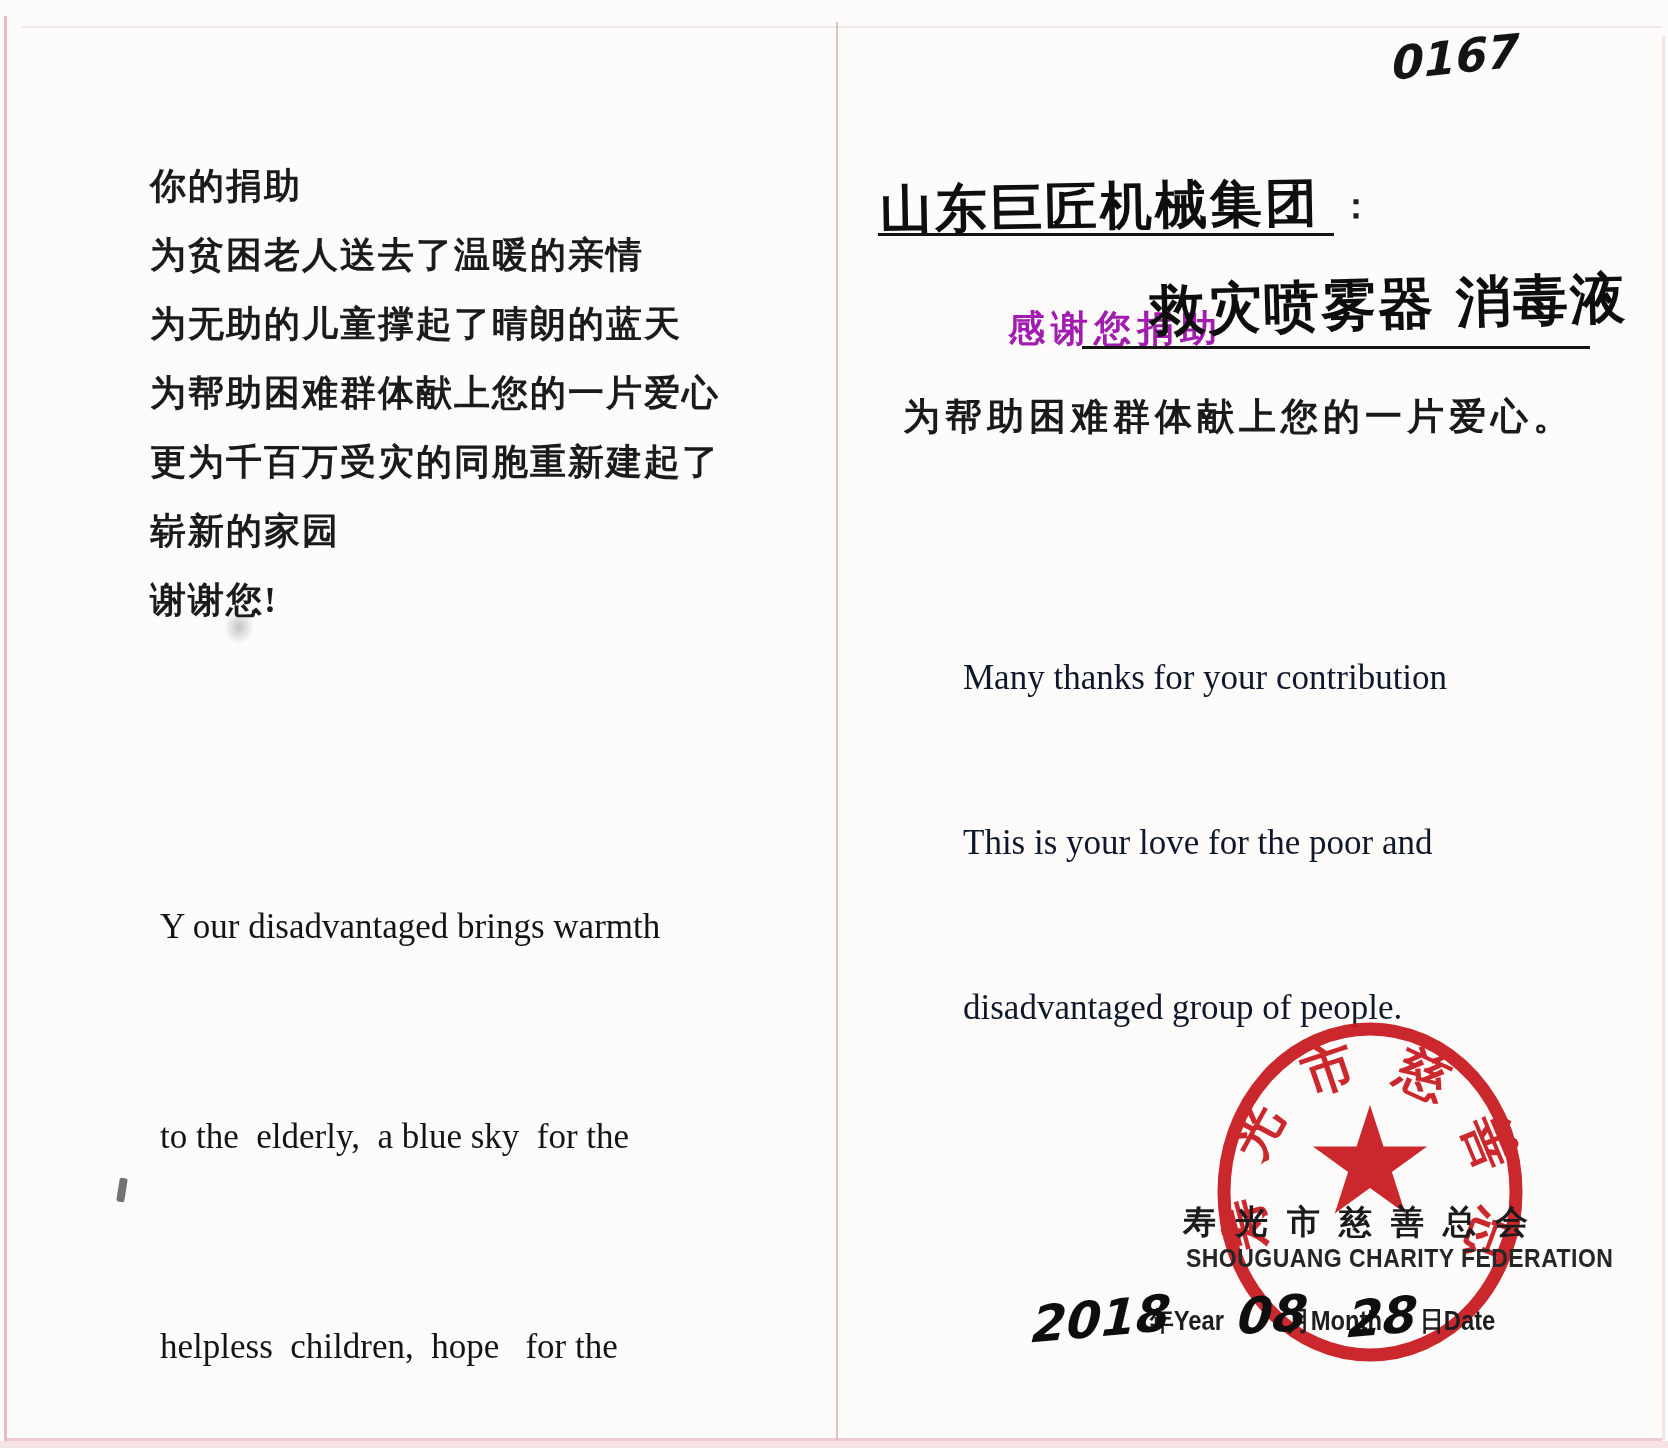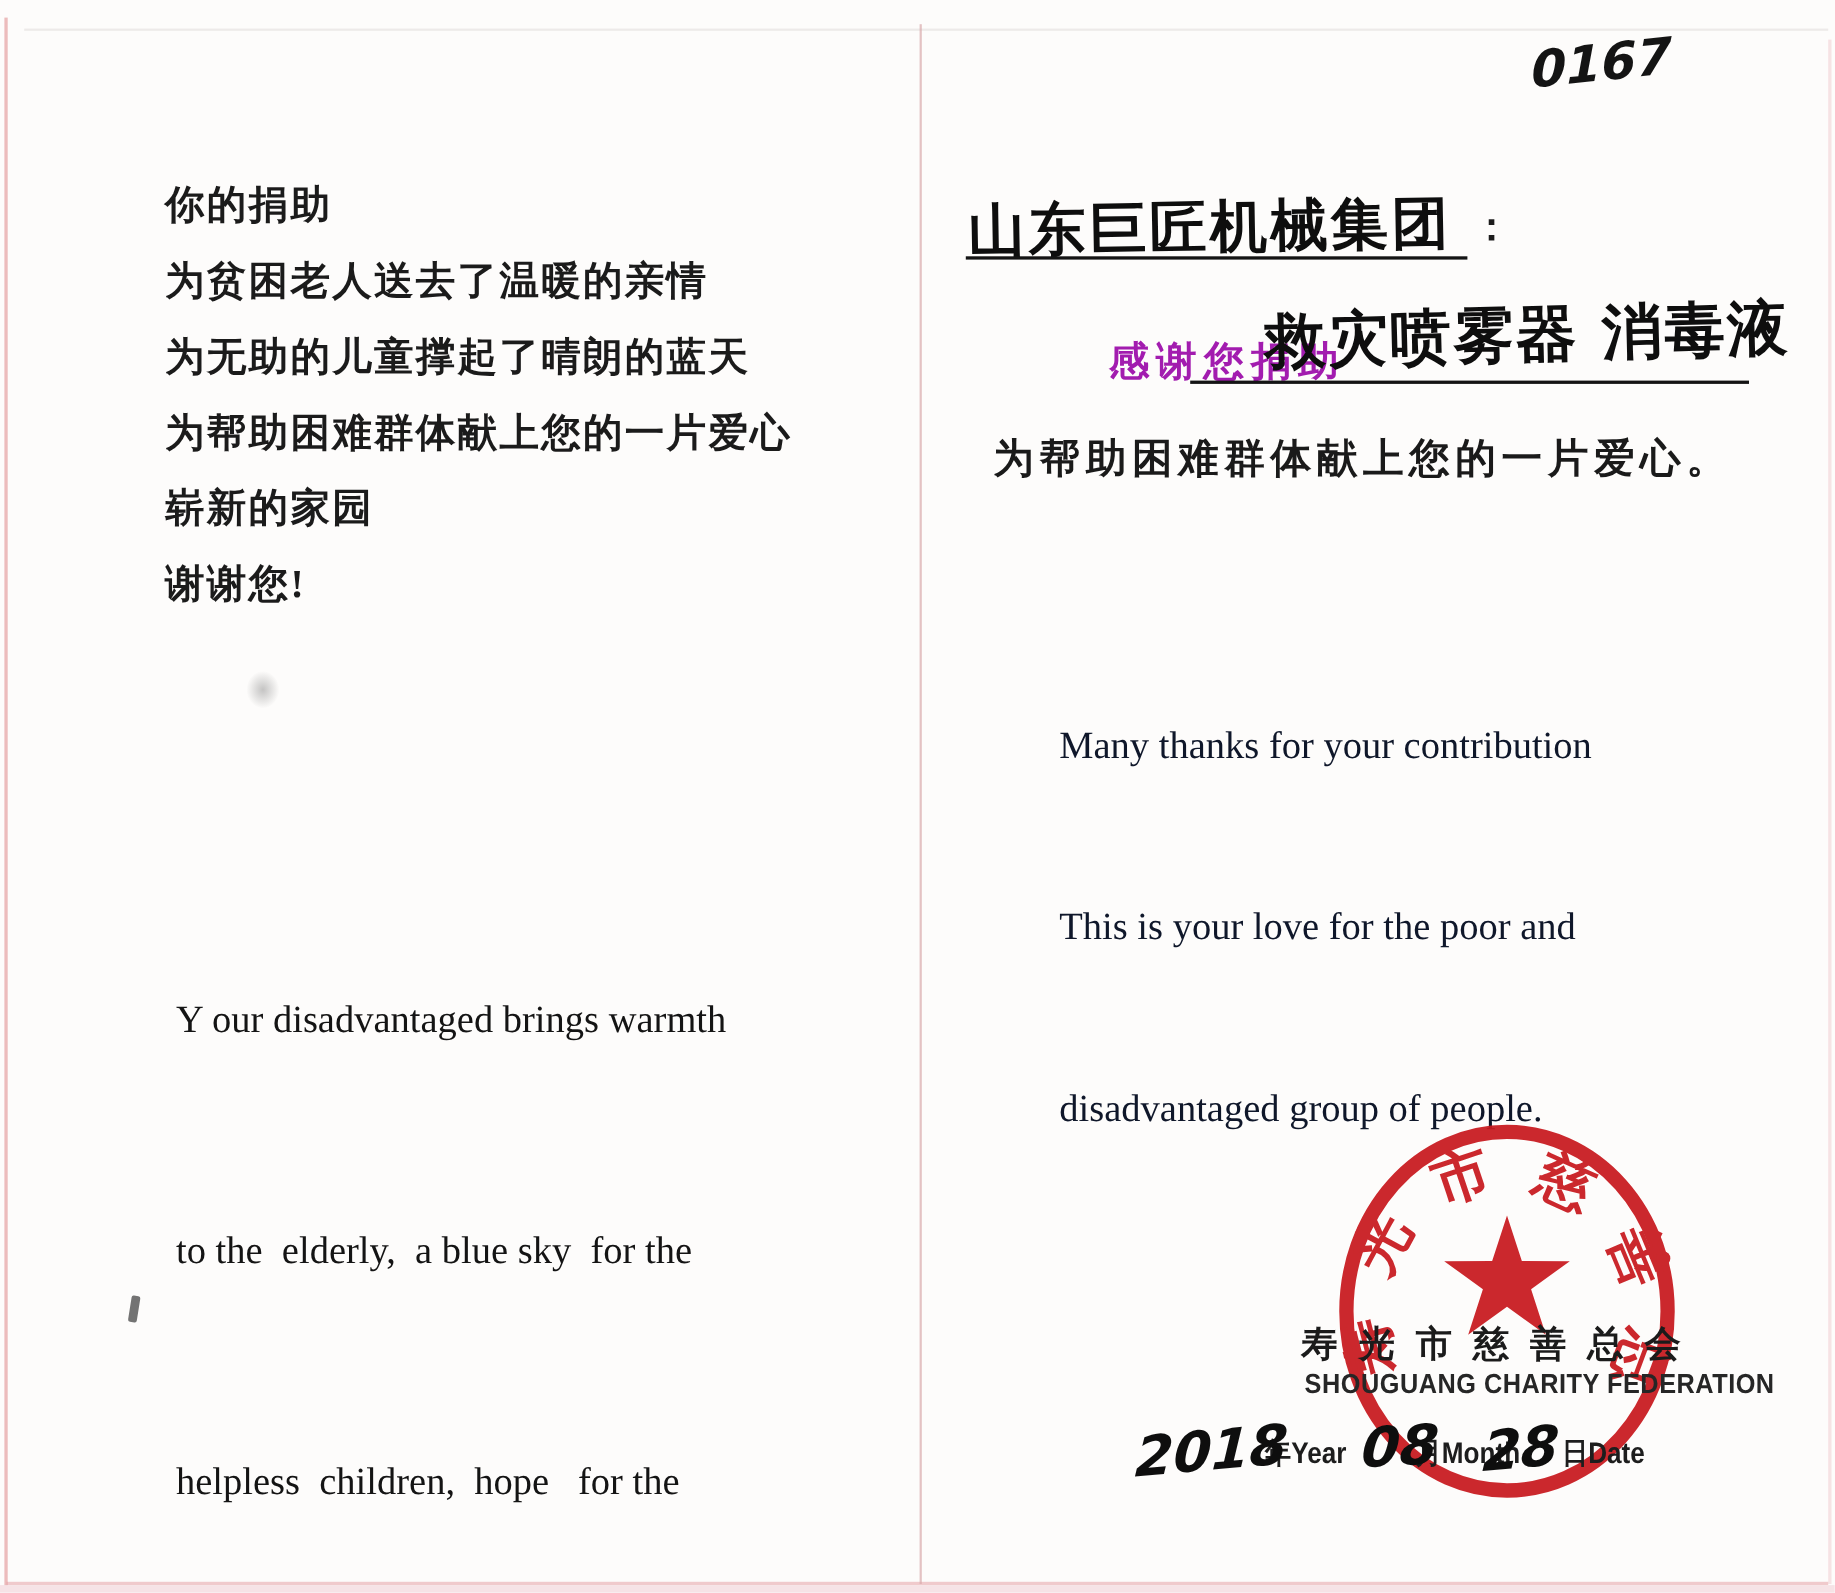--- a/index.html
+++ b/index.html
@@ -83,20 +83,21 @@
 <div class="abs edge-bottom2"></div>
 <div class="abs fold-line"></div>
 <div class="abs smudge"></div>
 <div class="abs ink-mark"></div>
 
 <div class="abs cn-block">
   <div>你的捐助</div>
   <div>为贫困老人送去了温暖的亲情</div>
   <div>为无助的儿童撑起了晴朗的蓝天</div>
   <div>为帮助困难群体献上您的一片爱心</div>
+  <div>更为千百万受灾的同胞重新建起了</div>
   <div>崭新的家园</div>
   <div>谢谢您!</div>
 </div>
 
 <div class="abs en-block-left">
   <div>Y our disadvantaged brings warmth</div>
   <div>to the  elderly,  a blue sky  for the</div>
   <div>helpless  children,  hope   for the</div>
   
   

